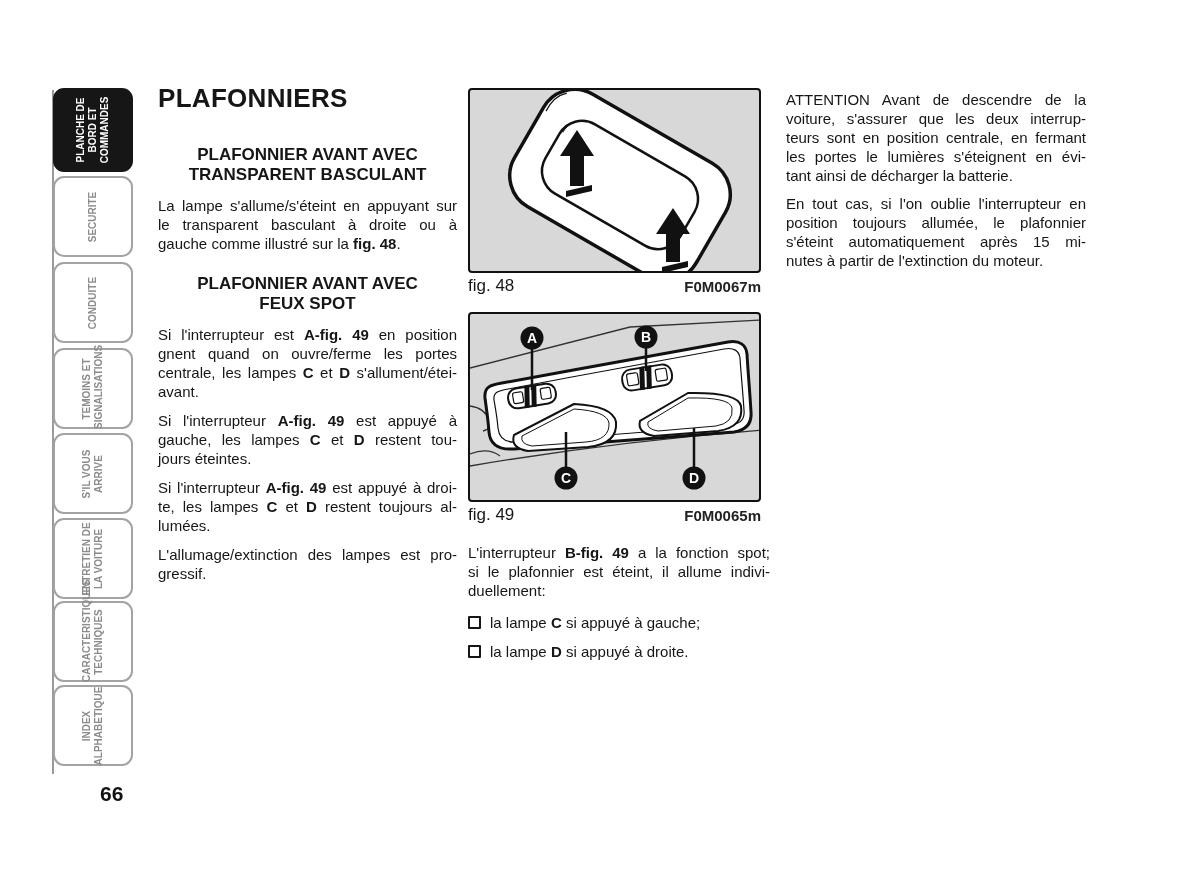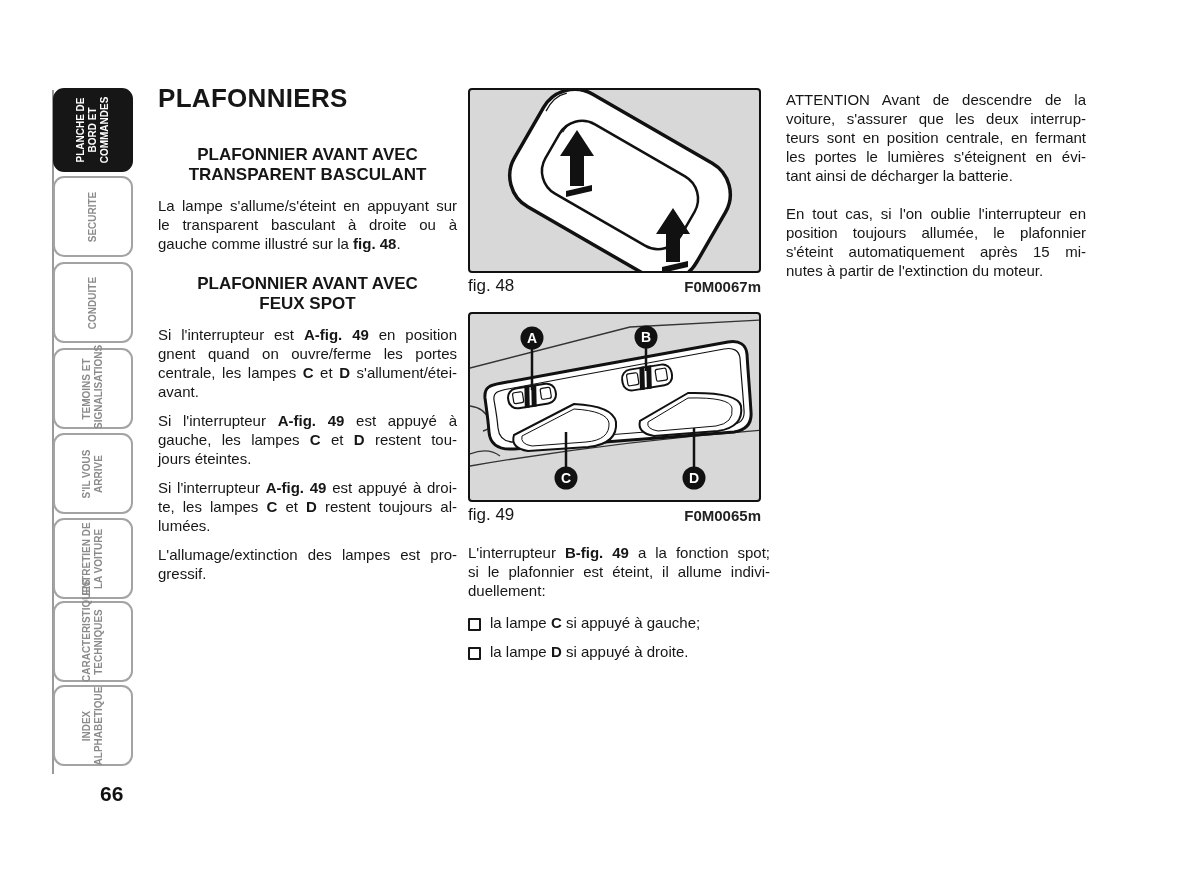--- a/index.html
+++ b/index.html
@@ -24,21 +24,21 @@
   .tline{white-space:nowrap;}
   .just .tline{text-align:justify;text-align-last:justify;white-space:normal;}
   .just .tline.last{text-align-last:left;}
   .title{font-size:26px;line-height:28px;font-weight:bold;margin:0 0 33px 0;letter-spacing:.3px;}
   .heading{font-size:17px;line-height:20px;font-weight:bold;margin:0 0 11px 0;text-align:center;}
   .heading .tline{white-space:nowrap;}
   .para{margin:0 0 10px 0;}
   .mt{margin-top:21px;}
   b{font-weight:bold;}
 
-  .bullet-row{display:flex;margin:0 0 10px 0;align-items:center;}
+  .bullet-row{display:flex;margin:0 0 10px 0;align-items:flex-start;}
   .sq{flex:none;width:9px;height:9px;border:2.2px solid #161616;margin:3px 9px 0 0;border-radius:1px;}
 
   
   .figbox{position:absolute;width:293px;background:#d8d8d8;border:2px solid #111;
           box-sizing:border-box;border-radius:4px;overflow:hidden;}
   .figcap{position:absolute;width:293px;display:flex;justify-content:space-between;align-items:flex-start;}
   .figcap .cap{font-size:17px;color:#161616;}
   .figcap .code{font-size:15px;font-weight:bold;color:#222;margin-top:2px;}
   svg{display:block;}
 </style>
@@ -239,21 +239,21 @@
       <span class="sq"></span>
       <span>la lampe <b>C</b> si appuyé à gauche;</span>
     </div>
     <div class="bullet-row">
       <span class="sq"></span>
       <span>la lampe <b>D</b> si appuyé à droite.</span>
     </div>
   </div>
 
   <div class="col" style="left:786px;top:90px;width:300px;">
-    <div class="para just" style="margin-bottom:19px;">
+    <div class="para just" style="margin-bottom:9px;">
         <div class="tline">ATTENTION Avant de descendre de la</div>
         <div class="tline">voiture, s'assurer que les deux interrup-</div>
         <div class="tline">teurs sont en position centrale, en fermant</div>
         <div class="tline">les portes le lumières s'éteignent en évi-</div>
         <div class="tline last">tant ainsi de décharger la batterie.</div>
       </div>
     <div class="para just">
         <div class="tline">En tout cas, si l'on oublie l'interrupteur en</div>
         <div class="tline">position toujours allumée, le plafonnier</div>
         <div class="tline">s'éteint automatiquement après 15 mi-</div>

